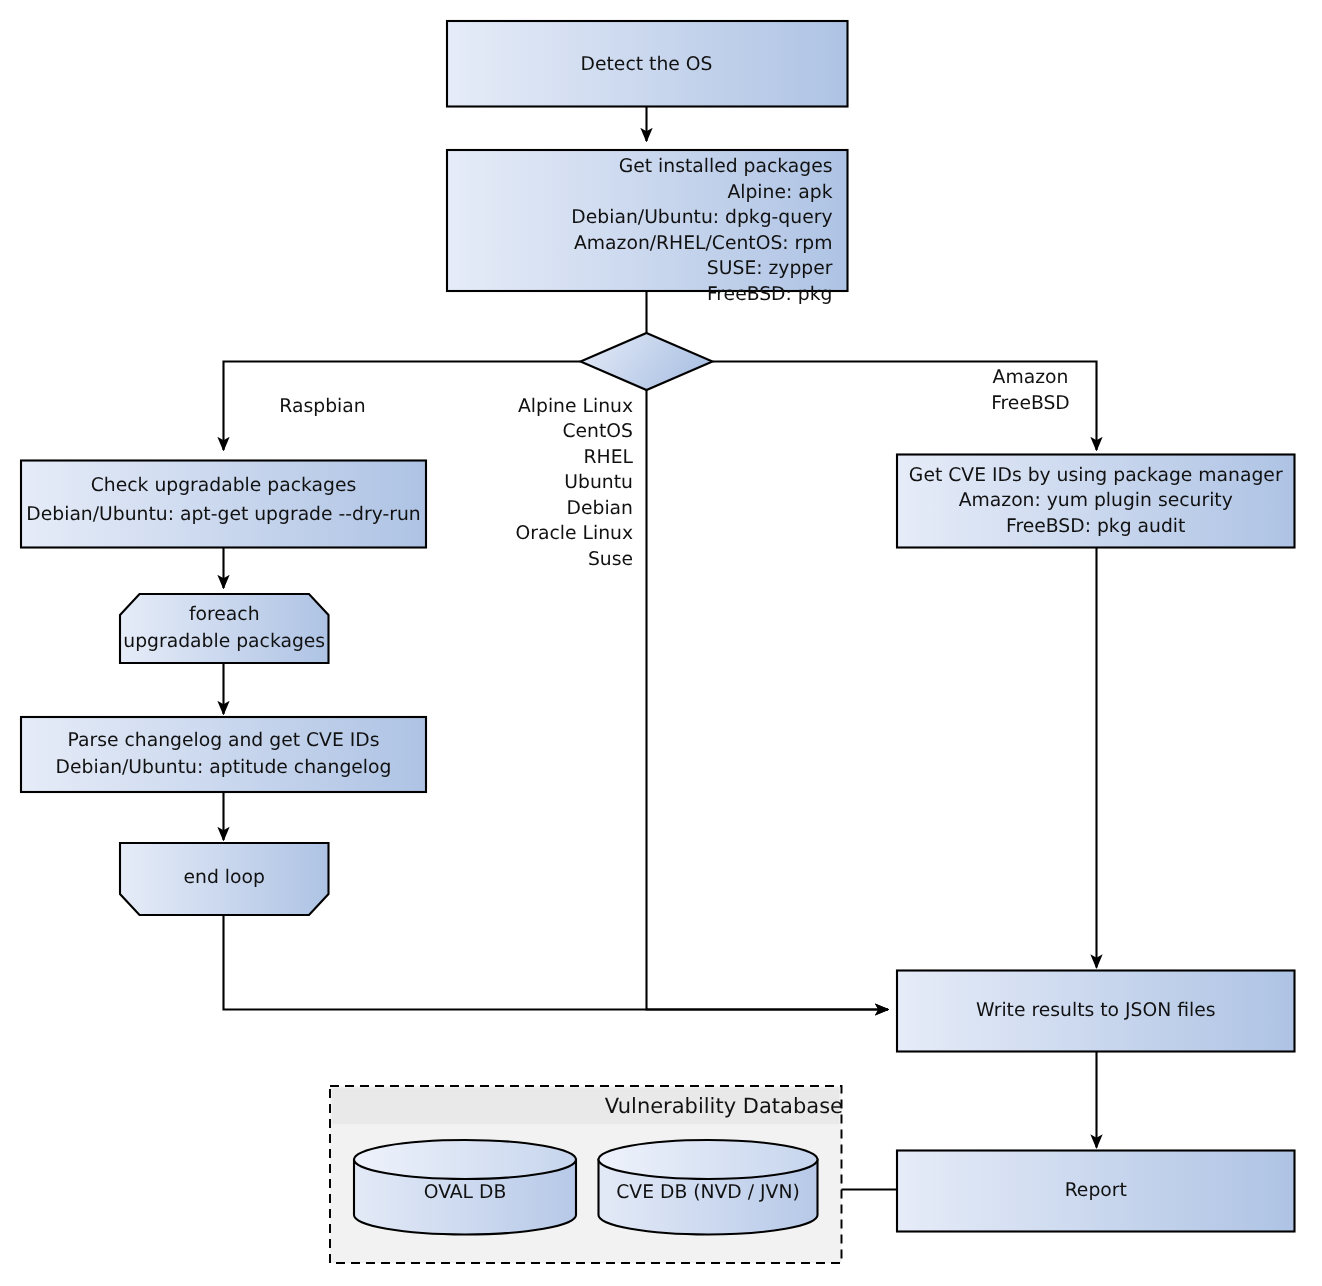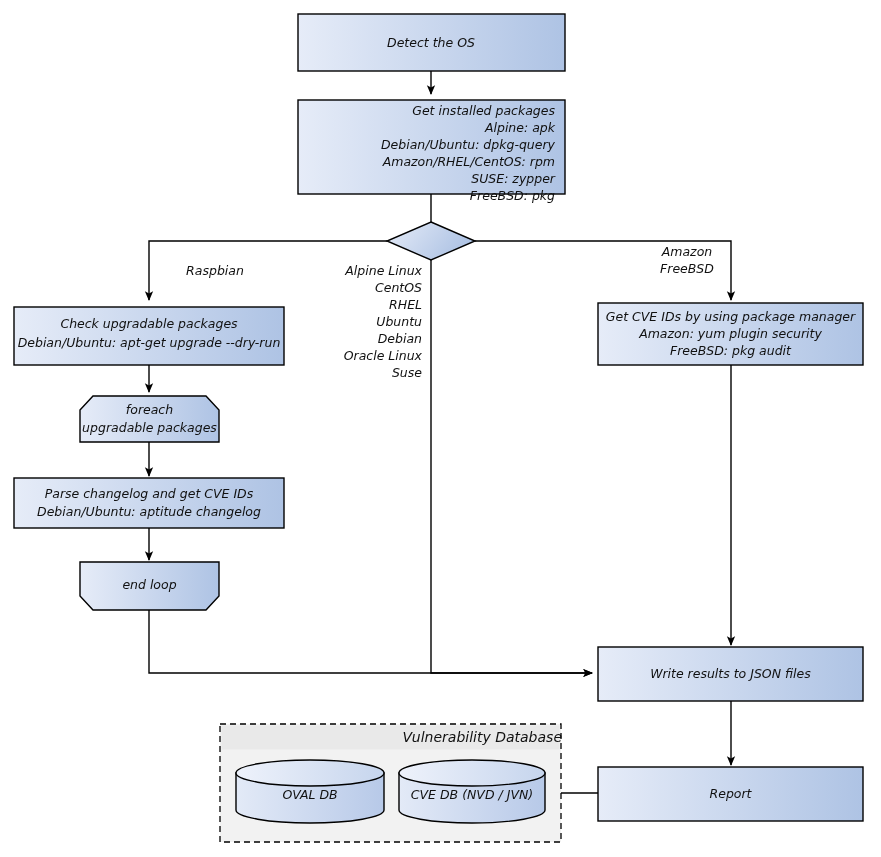--- a/index.html
+++ b/index.html
@@ -10,21 +10,20 @@
   body {
     width: 881px;
     height: 857px;
     font-family: "DejaVu Sans", sans-serif;
     overflow: hidden;
   }
   #diagram-root {
     position: relative;
     width: 881px;
     height: 857px;
-    font-style: italic;
   }
   svg#flow {
     display: block;
     width: 881px;
     height: 857px;
   }
   .node-text {
     font-family: "DejaVu Sans", sans-serif;
     font-size: 12.5px;
     fill: #111111;

